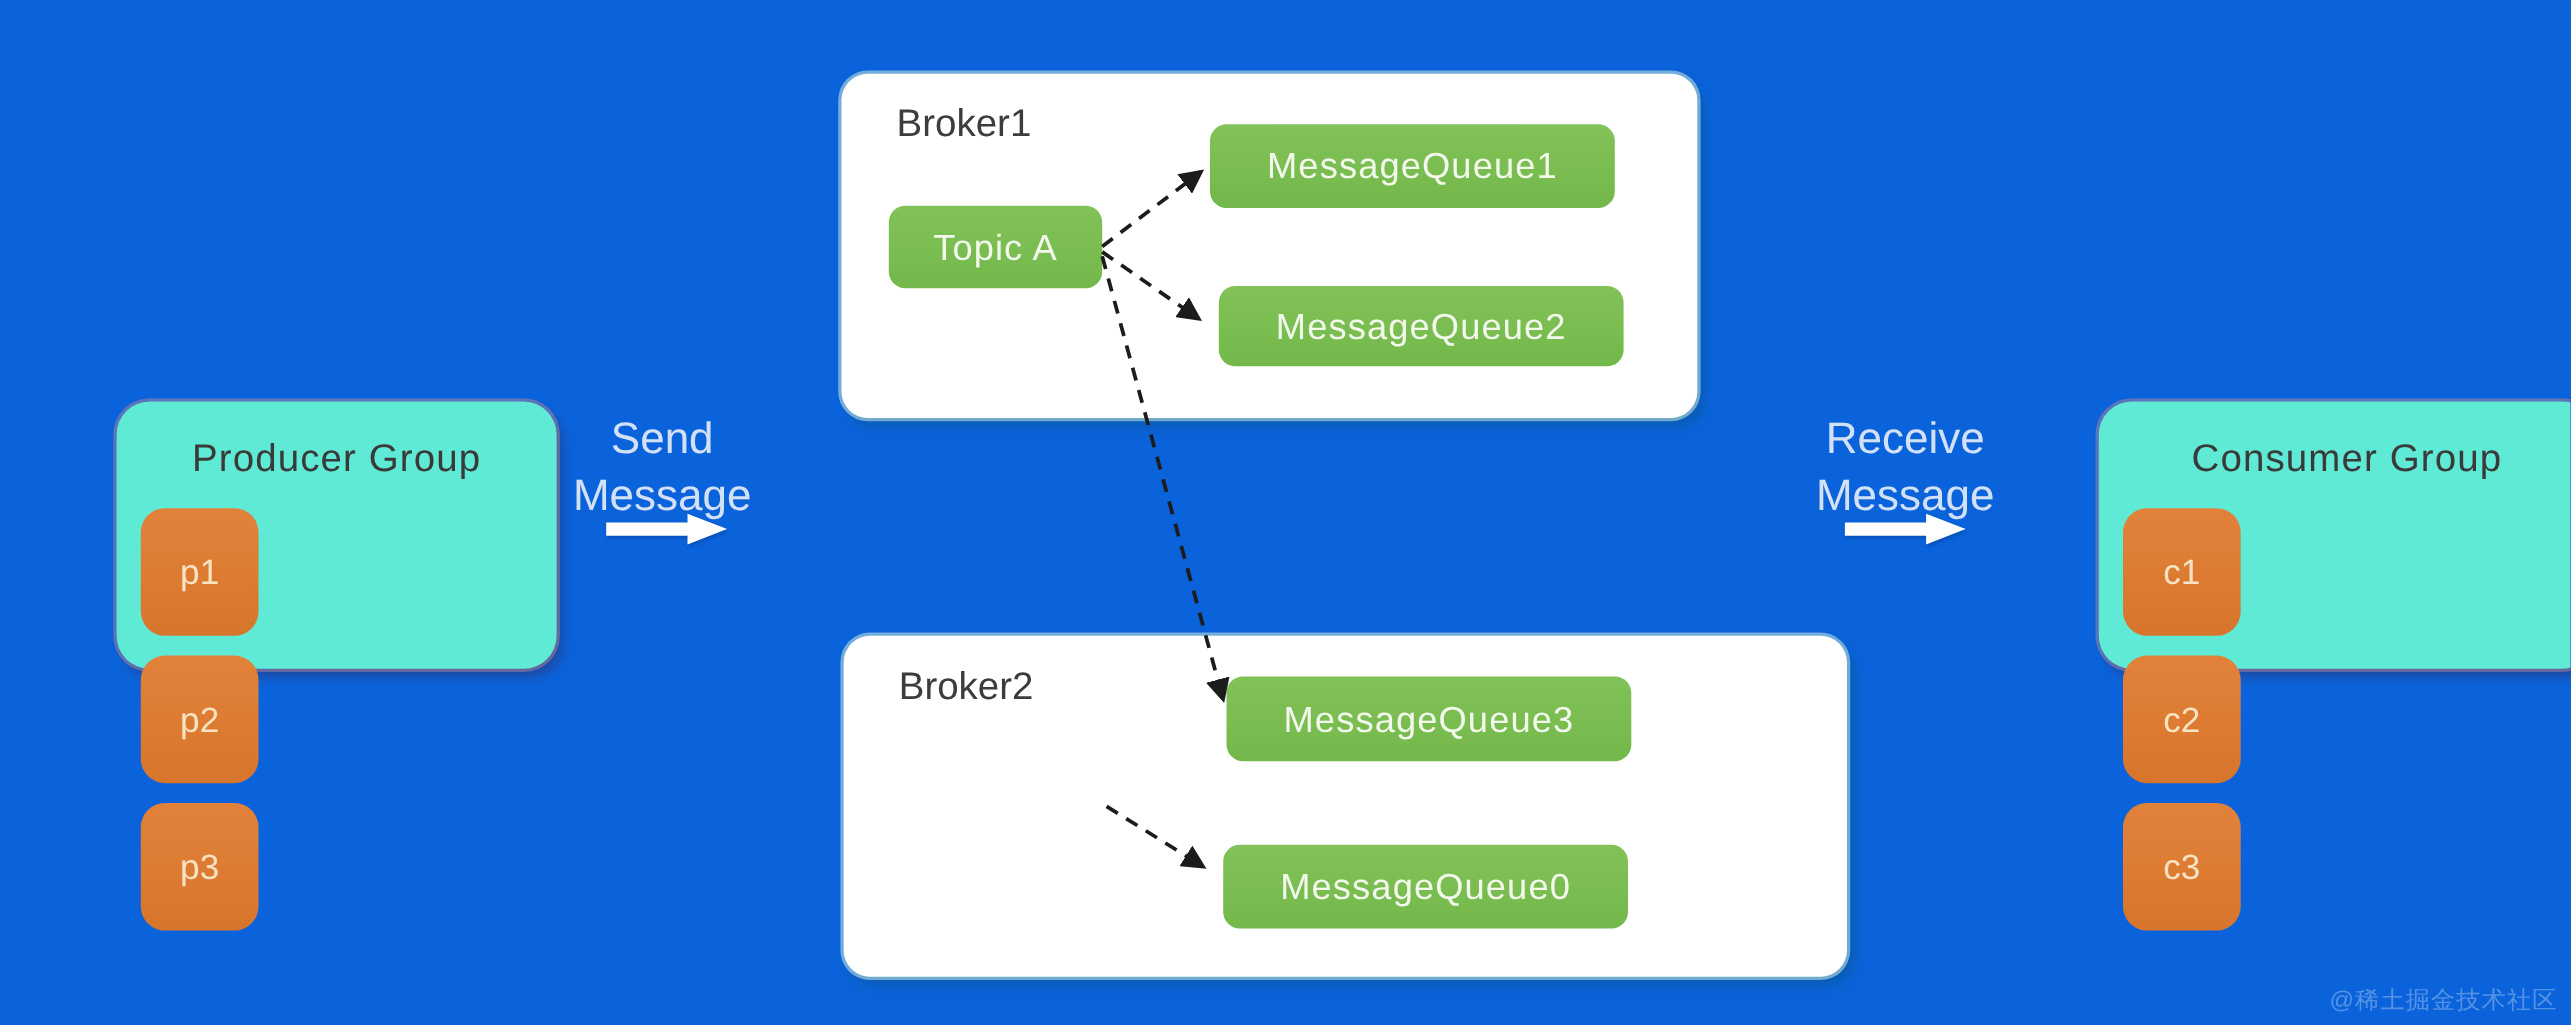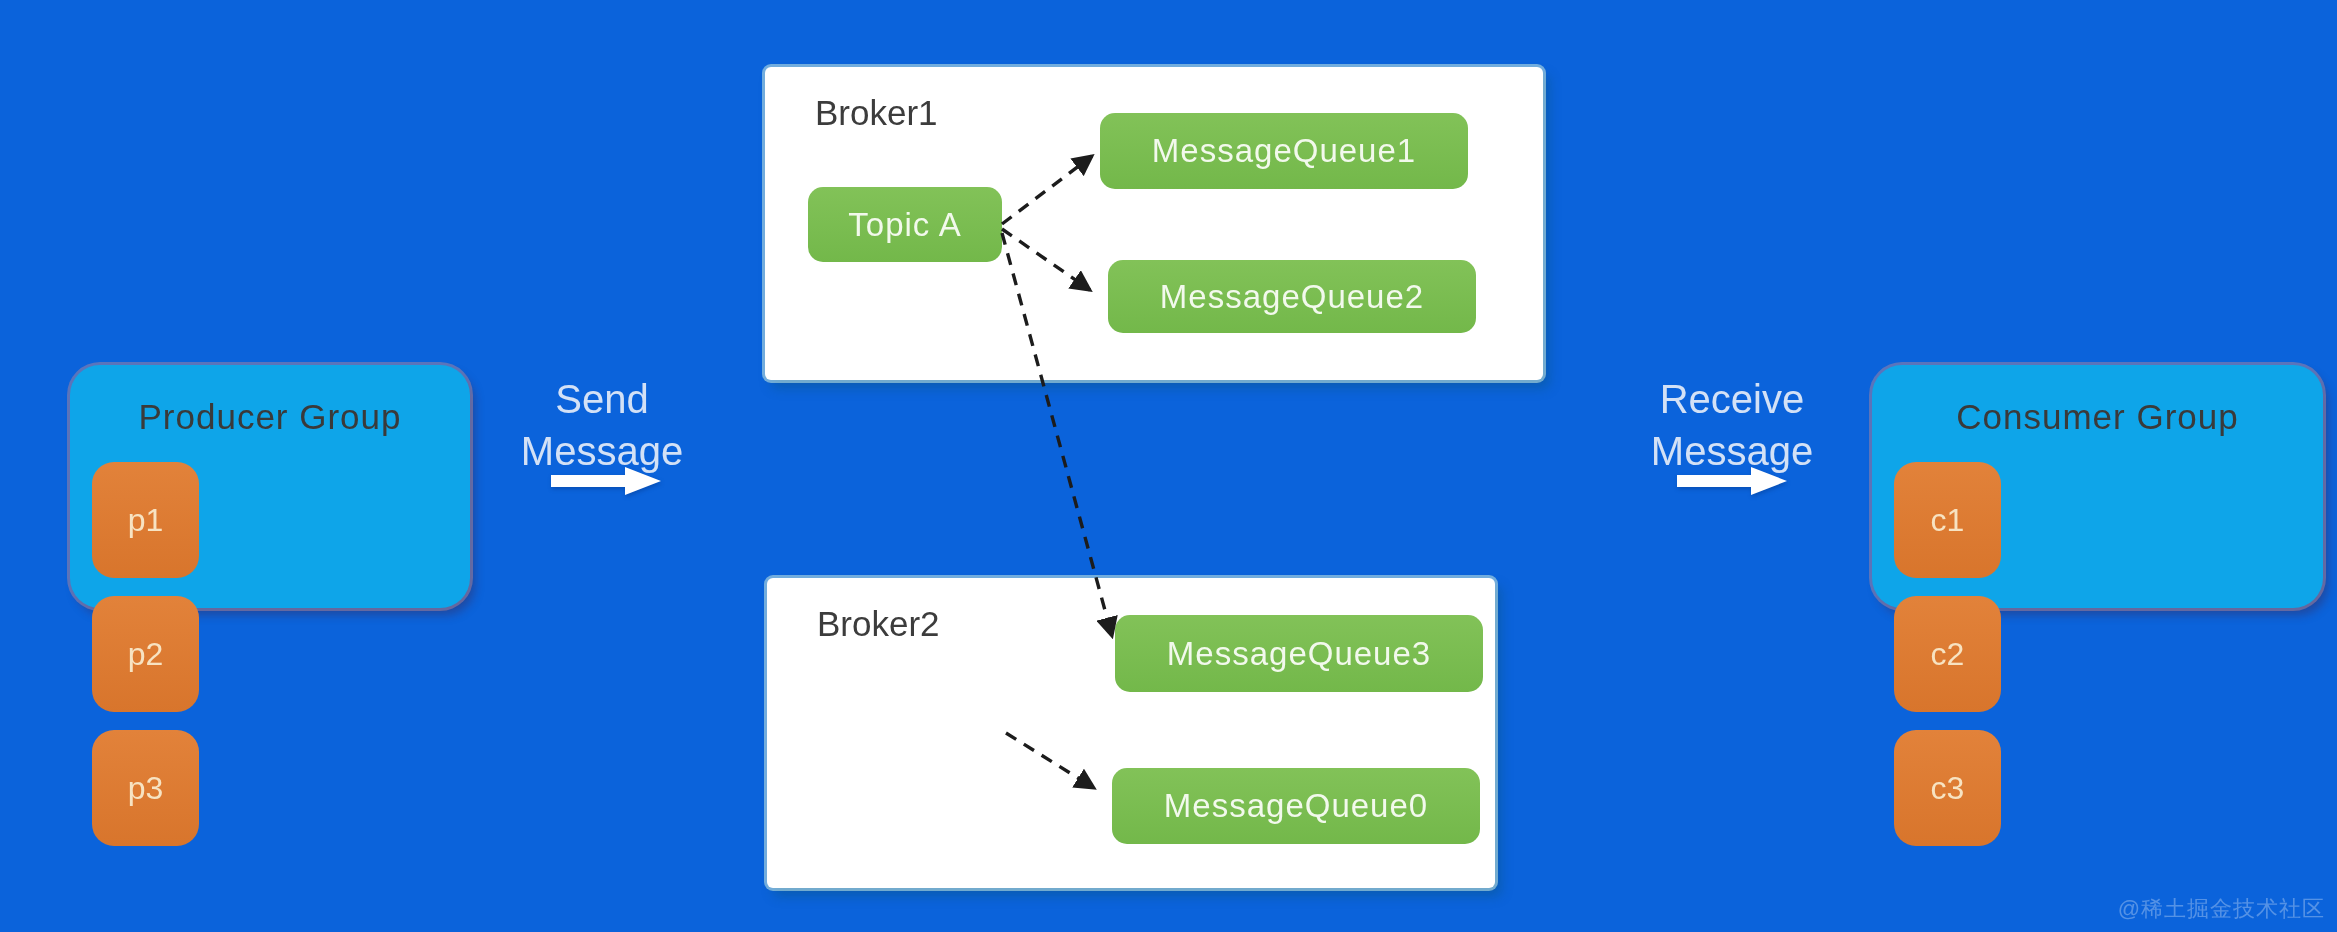--- a/index.html
+++ b/index.html
@@ -12,28 +12,29 @@
     width: 2337px;
     height: 932px;
     background: #0b63db;
     font-family: "Liberation Sans", sans-serif;
     overflow: hidden;
   }
 
   
   .white-card {
     position: absolute;
-    background: #0ea5e9;
+    background: #5eead4;
     border-radius: 30px;
     box-shadow: 0 0 0 3px rgba(190,140,150,0.45), 5px 7px 10px rgba(70,25,55,0.35);
+    margin-left: 36px;
   }
   .broker-card {
     position: absolute;
     background: #ffffff;
-    border-radius: 6px;
+    border-radius: 24px;
     box-shadow: 0 0 0 3px rgba(200,235,225,0.55), 6px 8px 12px rgba(10,80,100,0.35);
   }
   .card-title {
     position: absolute;
     left: 0; right: 0;
     top: 32px;
     text-align: center;
     font-size: 35px;
     color: #3a3a3a;
     letter-spacing: 1px;
@@ -152,21 +153,21 @@
     <polygon points="0,9 74,9 74,1 110,15 74,29 74,21 0,21" fill="#ffffff"></polygon>
   </svg>
 
   <div class="broker-card" style="left:765px; top:67px; width:778px; height:313px;">
     <div class="broker-title">Broker1</div>
     <div class="green-box topic-a">Topic A</div>
     <div class="green-box mq1">MessageQueue1</div>
     <div class="green-box mq2">MessageQueue2</div>
   </div>
 
-  <div class="broker-card" style="left:767px; top:578px; width:728px; height:310px;">
+  <div class="broker-card" style="left:767px; top:578px; width:912px; height:310px;">
     <div class="broker-title">Broker2</div>
     <div class="green-box mq3">MessageQueue3</div>
     <div class="green-box mq0">MessageQueue0</div>
   </div>
 
   <div class="flow-label" style="left:1642px; top:373px;">
     <div>Receive</div>
     <div>Message</div>
   </div>
   <svg class="flow-arrow" style="left:1677px; top:466px;" width="112" height="30" viewBox="0 0 112 30">

